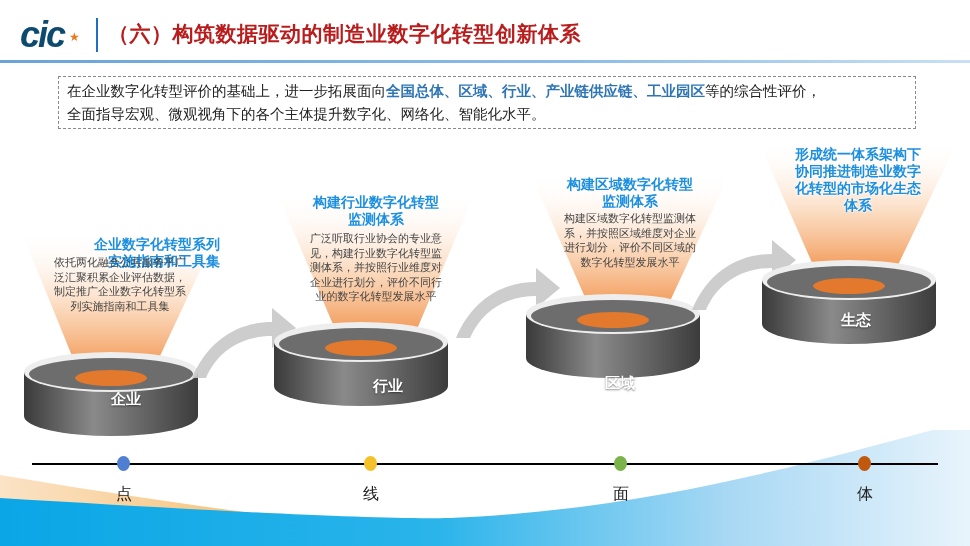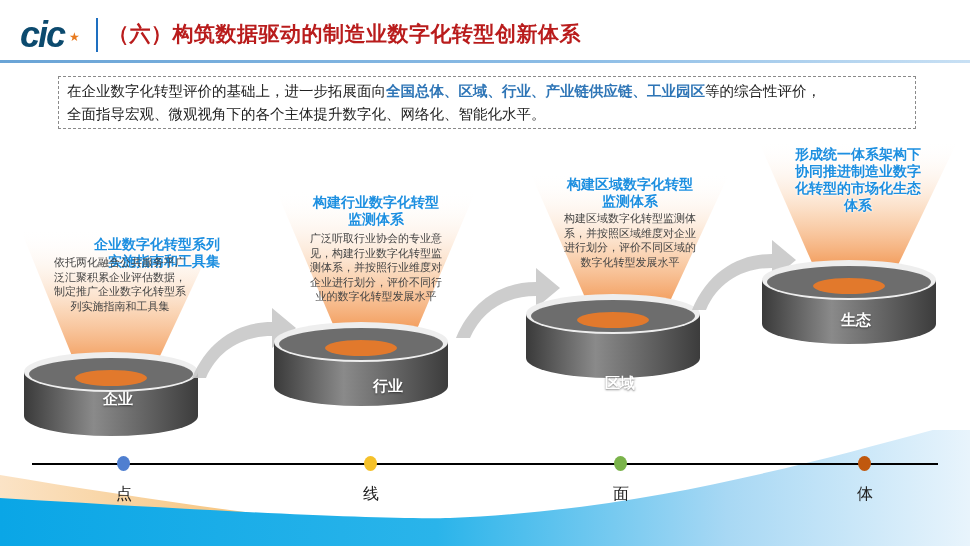--- a/index.html
+++ b/index.html
@@ -85,21 +85,21 @@
           <stop offset="0" stop-color="#3a3a3a"></stop>
           <stop offset="0.4" stop-color="#8a8a8a"></stop>
           <stop offset="1" stop-color="#3c3c3c"></stop>
         </linearGradient>
       </defs>
     <path d="M2,22 L2,66 A87,20 0 0 0 176,66 L176,22 Z" fill="url(#c1)"></path>
     <ellipse cx="89" cy="22" rx="87" ry="20" fill="#eee"></ellipse>
     <ellipse cx="89" cy="24" rx="82" ry="16" fill="#6d6d6d"></ellipse>
     <ellipse cx="89" cy="28" rx="36" ry="8" fill="#ee7a25" opacity="0.9"></ellipse>
   </svg>
-  <div class="cyl-label" style="left:96px;top:390px;width:44px;">企业</div>
+  <div class="cyl-label" style="left:104px;top:390px;width:44px;">企业</div>
   <div class="stage-title" style="left:20px;top:236px;width:200px;white-space:pre-line;text-align:right;">企业数字化转型系列
 实施指南和工具集</div>
   <div class="stage-desc" style="left:36px;top:256px;width:168px;white-space:pre-line;">依托两化融合公共服务平广
 泛汇聚积累企业评估数据，
 制定推广企业数字化转型系
 列实施指南和工具集</div>
 </div>
 
 <svg class="arrow" style="left:188px;top:300px;" width="110" height="80">
   <path d="M4,78 C20,40 50,22 84,22 L84,8 L108,28 L84,48 L84,36 C55,36 30,50 18,78 Z" fill="#c8c8c8" opacity="0.9"></path>

